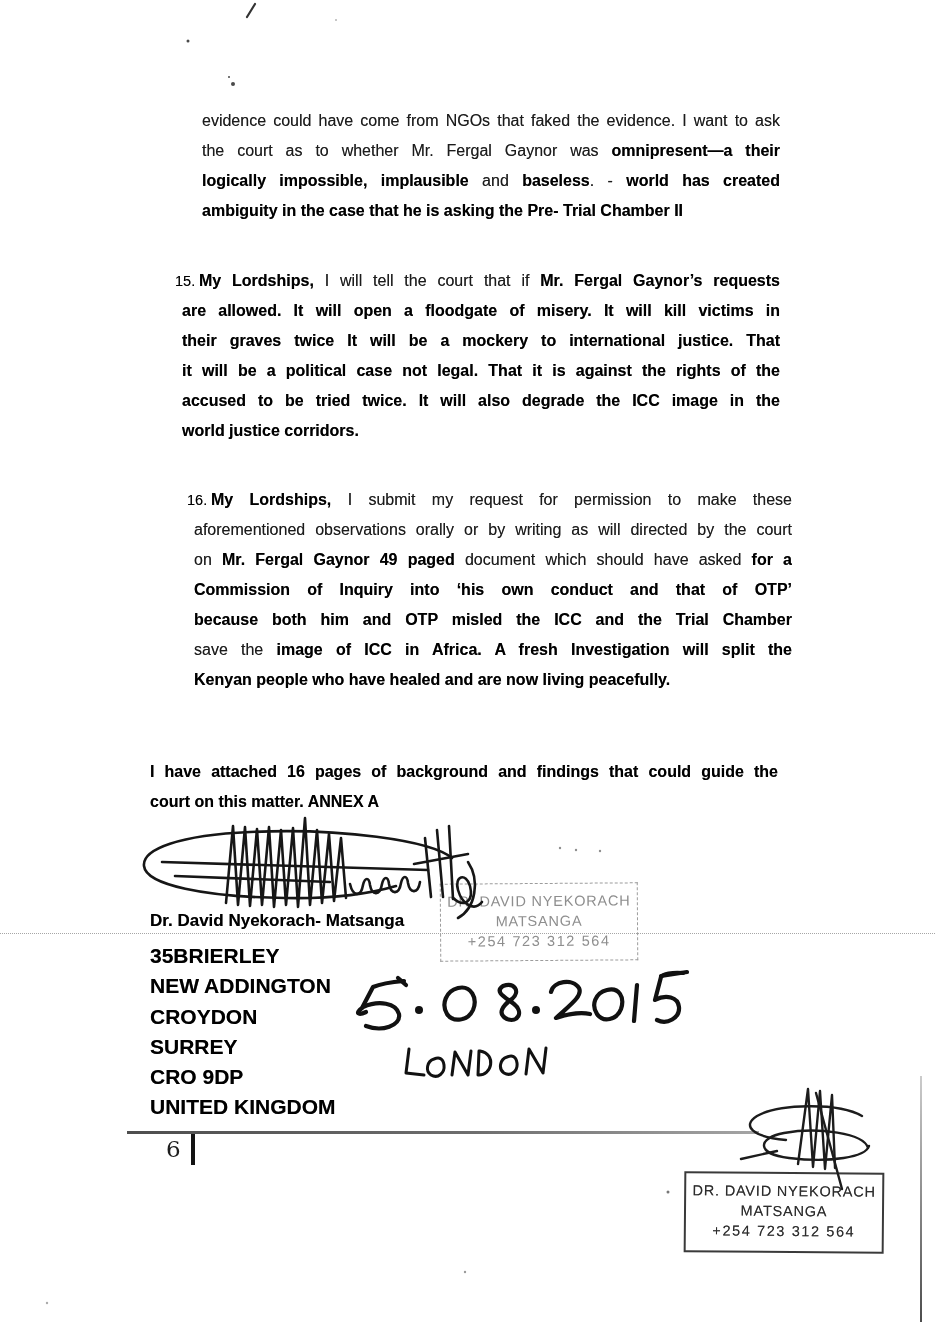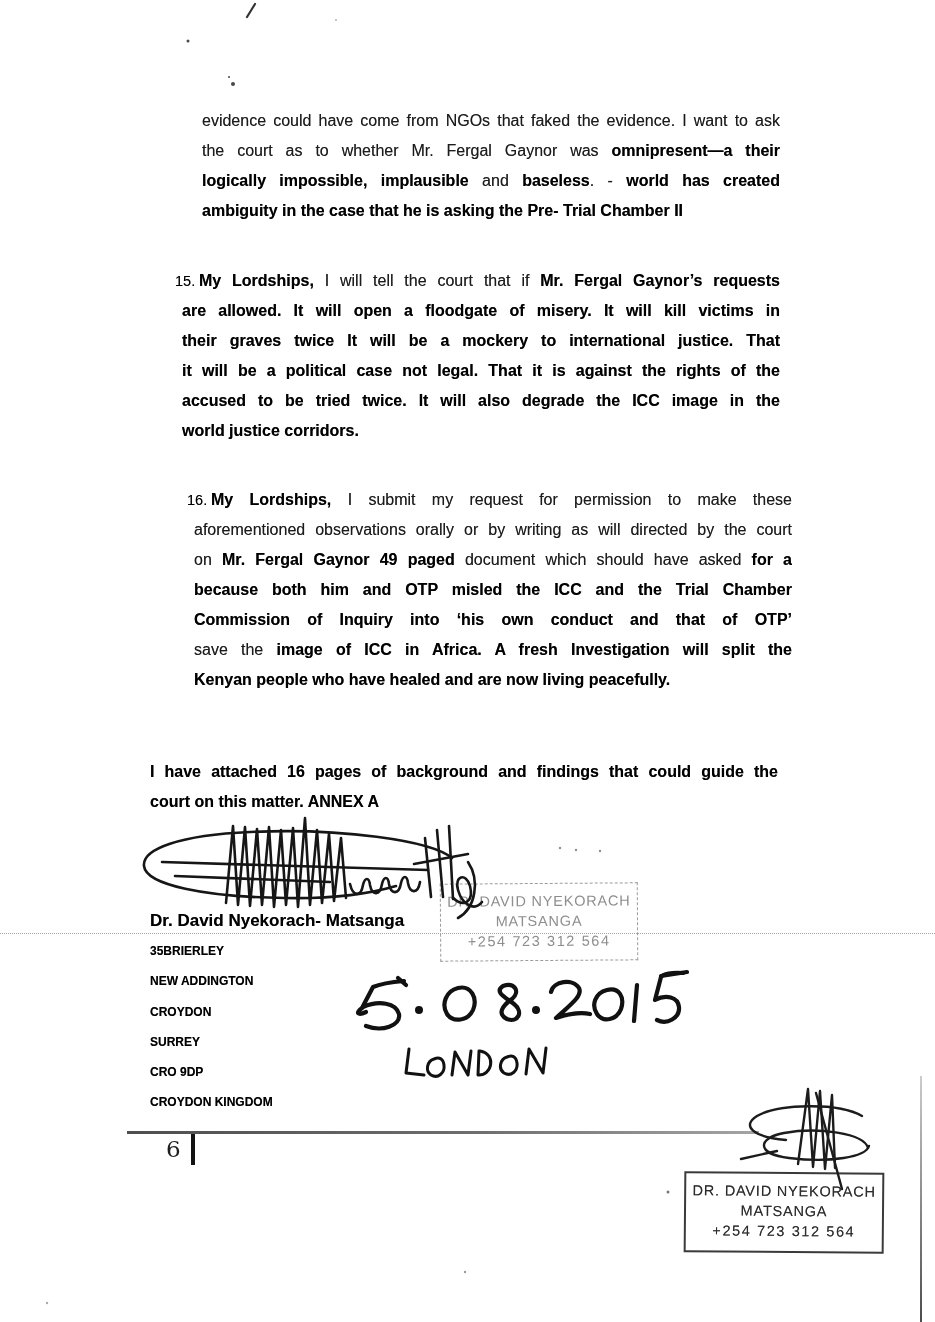--- a/index.html
+++ b/index.html
@@ -20,21 +20,21 @@
   .tline.first { position:relative; padding-left:17px; }
   .pnum { position:absolute; left:-7px; top:0; font-weight:400; font-size:14.5px; color:#000; }
   .seg-b { font-weight:700; color:#000; }
   .seg-r { font-weight:400; color:#1c1c1c; }
 
   
   .sig-name { position:absolute; left:150px; top:911px; font-size:17px; font-weight:700;
               color:#000; text-shadow:0 0 0.5px rgba(0,0,0,.5);text-align:right; }
   .dotline  { position:absolute; left:0; top:933px; width:935px; height:0;
               border-top:1px dotted #a6a6a6; }
-  .address  { position:absolute; left:150px; top:944px; font-size:12px; font-weight:700;
+  .address  { position:absolute; left:150px; top:944px; font-size:21px; font-weight:700;
               color:#000; text-shadow:0 0 0.5px rgba(0,0,0,.5); }
   .address div { height:30.3px; }
 
   
   .stamp { position:absolute; box-sizing:border-box; text-align:center;
            font-size:14.5px; letter-spacing:0.8px; line-height:20px; padding-top:7px; }
   .stamp-top { left:440px; top:883px; width:198px; height:78px;
                border:1.5px dashed #9c9c9c; color:#8e8e8e; transform:rotate(-0.4deg); }
   .stamp-bottom { left:684px; top:1172px; width:200px; height:81px;
                   border:2px solid #3a3a3a; color:#2d2d2d; transform:rotate(0.5deg);
@@ -70,41 +70,41 @@
       <div class="tline"><span class="seg-b">their graves twice It will be a mockery to international justice. That</span></div>
       <div class="tline"><span class="seg-b">it will be a political case not legal. That it is against the rights of the</span></div>
       <div class="tline"><span class="seg-b">accused to be tried twice. It will also degrade the ICC image in the</span></div>
       <div class="tline last"><span class="seg-b">world justice corridors.</span></div>
     </div>
 
   <div class="para para-16">
       <div class="tline first"><span class="pnum">16.</span><span class="seg-b">My Lordships,</span><span class="seg-r"> I submit my request for permission to make these</span></div>
       <div class="tline"><span class="seg-r">aforementioned observations orally or by writing as will directed by the court</span></div>
       <div class="tline"><span class="seg-r">on </span><span class="seg-b">Mr. Fergal Gaynor 49 paged</span><span class="seg-r"> document which should have asked </span><span class="seg-b">for a</span></div>
+      <div class="tline"><span class="seg-b">Commission of Inquiry into ‘his own conduct and that of OTP’</span></div>
       <div class="tline"><span class="seg-b">because both him and OTP misled the ICC and the Trial Chamber</span></div>
-      <div class="tline"><span class="seg-b">Commission of Inquiry into ‘his own conduct and that of OTP’</span></div>
       <div class="tline"><span class="seg-r">save the </span><span class="seg-b">image of ICC in Africa. A fresh Investigation will split the</span></div>
       <div class="tline last"><span class="seg-b">Kenyan people who have healed and are now living peacefully.</span></div>
     </div>
 
   <div class="para para-closing">
       <div class="tline"><span class="seg-b">I have attached 16 pages of background and findings that could guide the</span></div>
       <div class="tline last"><span class="seg-b">court on this matter. ANNEX A</span></div>
     </div>
 
   <div class="sig-name">Dr. David Nyekorach- Matsanga</div>
   <div class="dotline"></div>
 
   <div class="address">
     <div>35BRIERLEY</div>
     <div>NEW ADDINGTON</div>
     <div>CROYDON</div>
     <div>SURREY</div>
     <div>CRO 9DP</div>
-    <div>CROYDON KINGDOM</div>
+    <div>UNITED KINGDOM</div>
   </div>
 
   <div class="stamp stamp-top">
     <div>DR. DAVID NYEKORACH</div>
     <div>MATSANGA</div>
     <div class="phone">+254 723 312 564</div>
   </div>
 
   <div class="stamp stamp-bottom">
     <div>DR. DAVID NYEKORACH</div>

